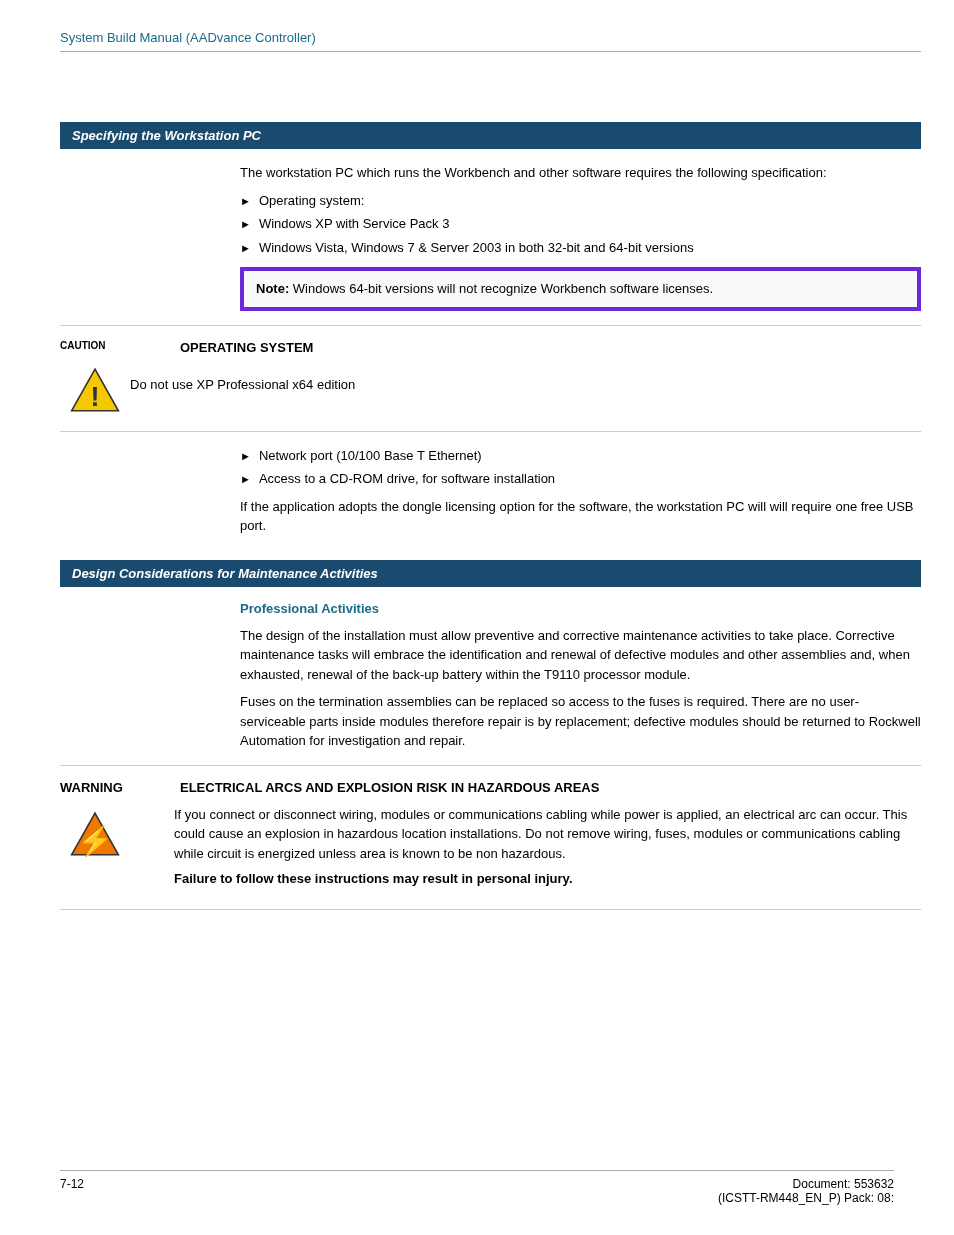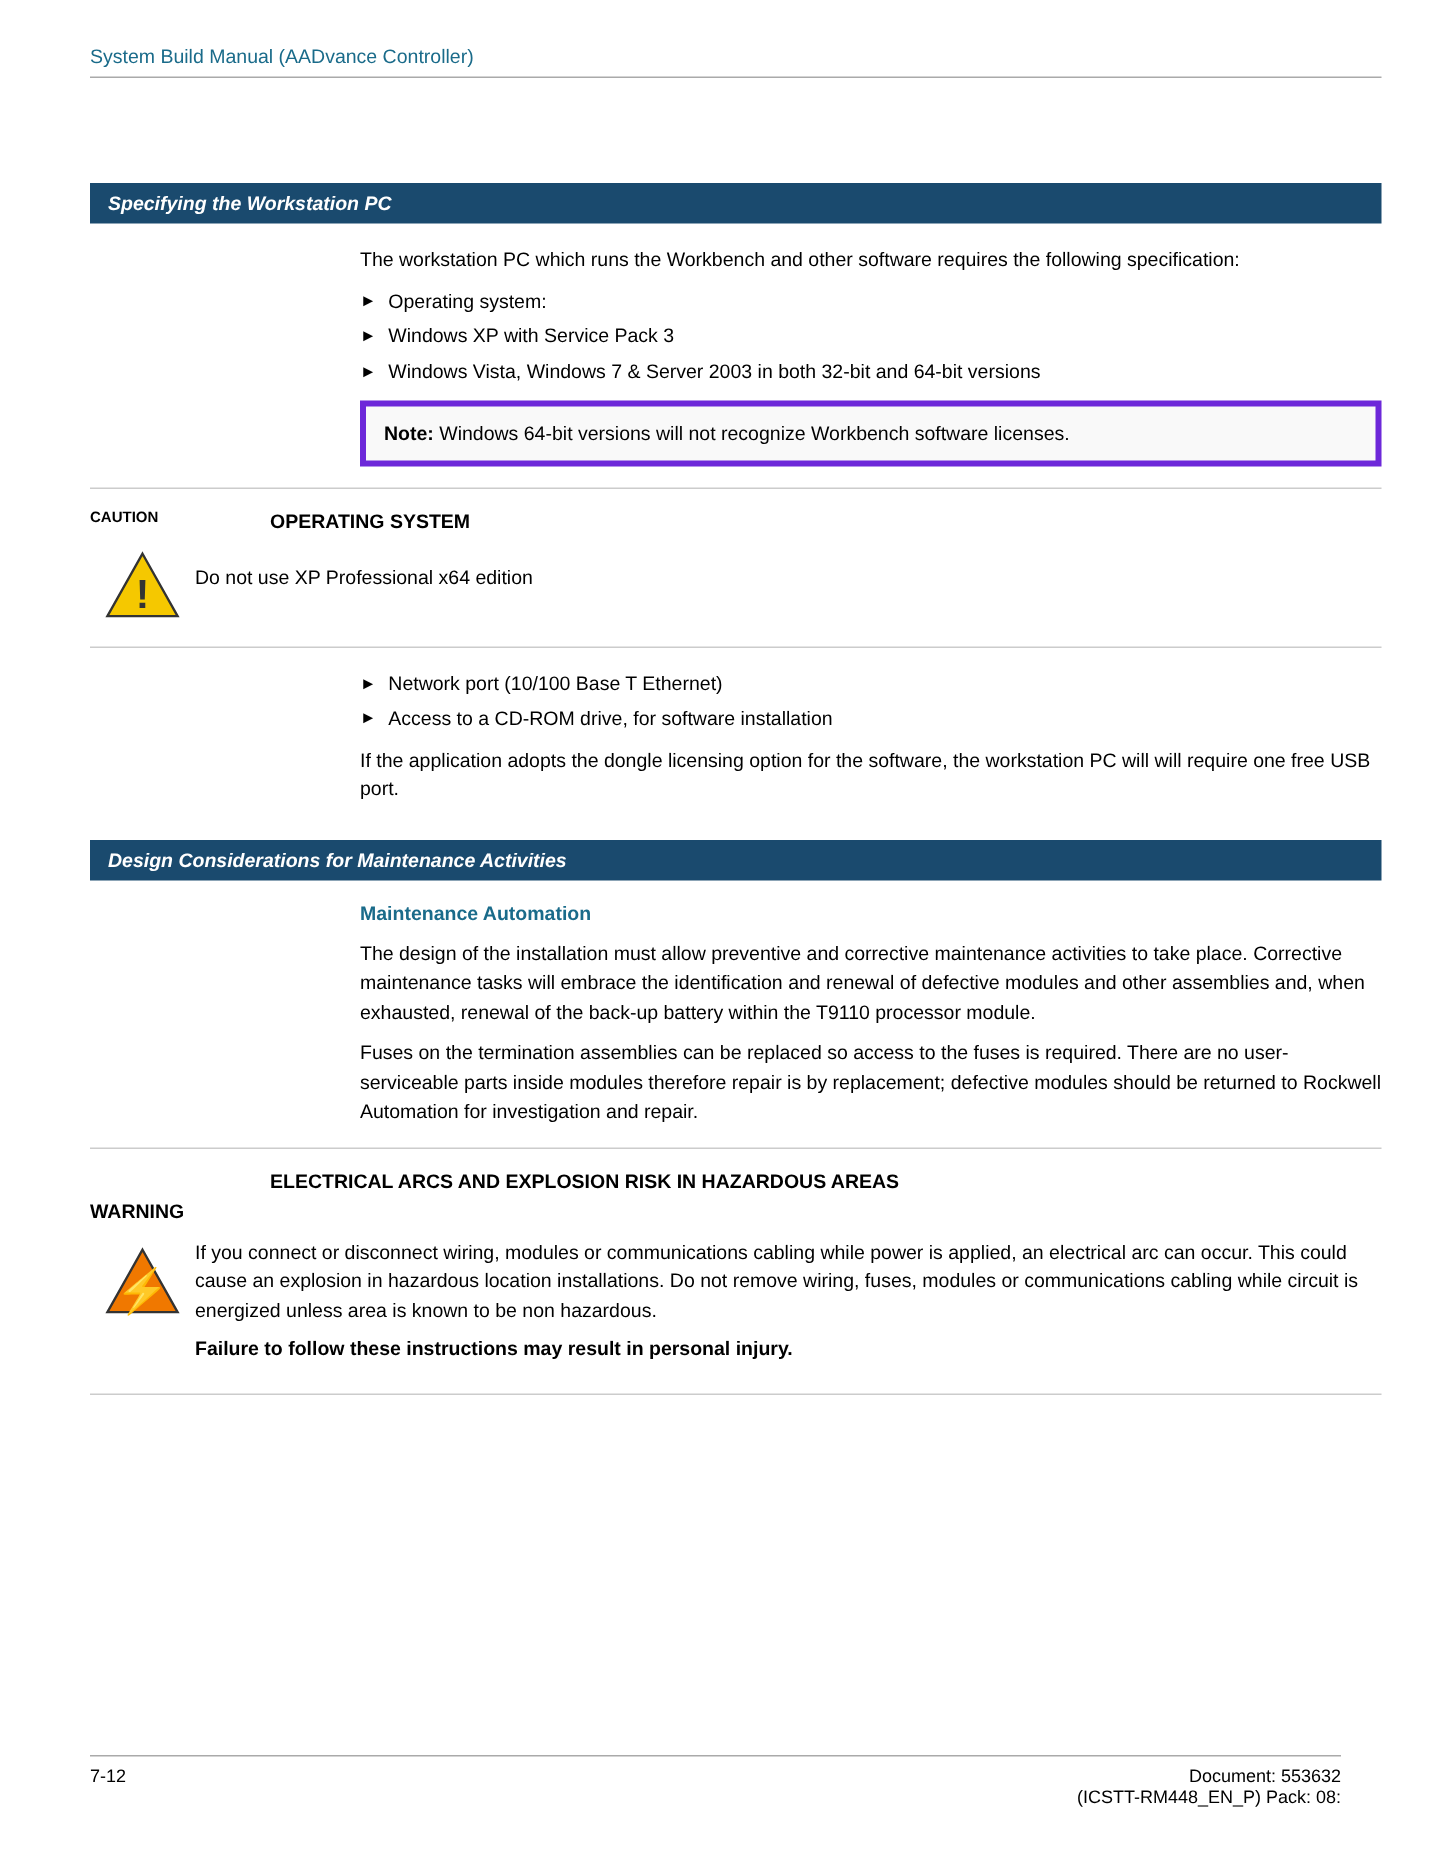--- a/index.html
+++ b/index.html
@@ -126,21 +126,20 @@
     .warning-header-row {
       display: flex;
       align-items: flex-start;
       margin-bottom: 10px;
     }
     .warning-label {
       font-weight: bold;
       font-size: 13px;
       width: 120px;
       flex-shrink: 0;
-      margin-top: 20px;
     }
     .warning-title {
       font-weight: bold;
       font-size: 13px;
       text-transform: uppercase;
     }
     .warning-body-row {
       display: flex;
       align-items: flex-start;
     }
@@ -152,20 +151,21 @@
       align-items: flex-start;
       padding-top: 4px;
     }
     .warning-icon svg {
       width: 52px;
       height: 52px;
     }
     .warning-text {
       flex: 1;
       line-height: 1.5;
+      margin-left: 44px;
     }
     .warning-text p {
       margin-bottom: 6px;
     }
     .warning-text .warning-final {
       font-weight: bold;
     }
     .subsection-title {
       color: #1a6b8a;
       font-weight: bold;
@@ -264,21 +264,21 @@
         </li>
       </ul>
 
       <p>If the application adopts the dongle licensing option for the software, the workstation PC will will require one free USB port.</p>
     </div>
   </div>
 
   <div class="main-section">
     <div class="section-header">Design Considerations for Maintenance Activities</div>
 
-    <div class="subsection-title indented-content">Maintenance Automation</div>
+    <div class="subsection-title indented-content">Professional Activities</div>
 
     <div class="section-body">
       <p>The design of the installation must allow preventive and corrective maintenance activities to take place. Corrective maintenance tasks will embrace the identification and renewal of defective modules and other assemblies and, when exhausted, renewal of the back-up battery within the T9110 processor module.</p>
       <p>Fuses on the termination assemblies can be replaced so access to the fuses is required. There are no user-serviceable parts inside modules therefore repair is by replacement; defective modules should be returned to Rockwell Automation for investigation and repair.</p>
     </div>
 
     <div class="warning-block">
       <div class="warning-header-row">
         <span class="warning-label">WARNING</span>
         <span class="warning-title">ELECTRICAL ARCS AND EXPLOSION RISK IN HAZARDOUS AREAS</span>

